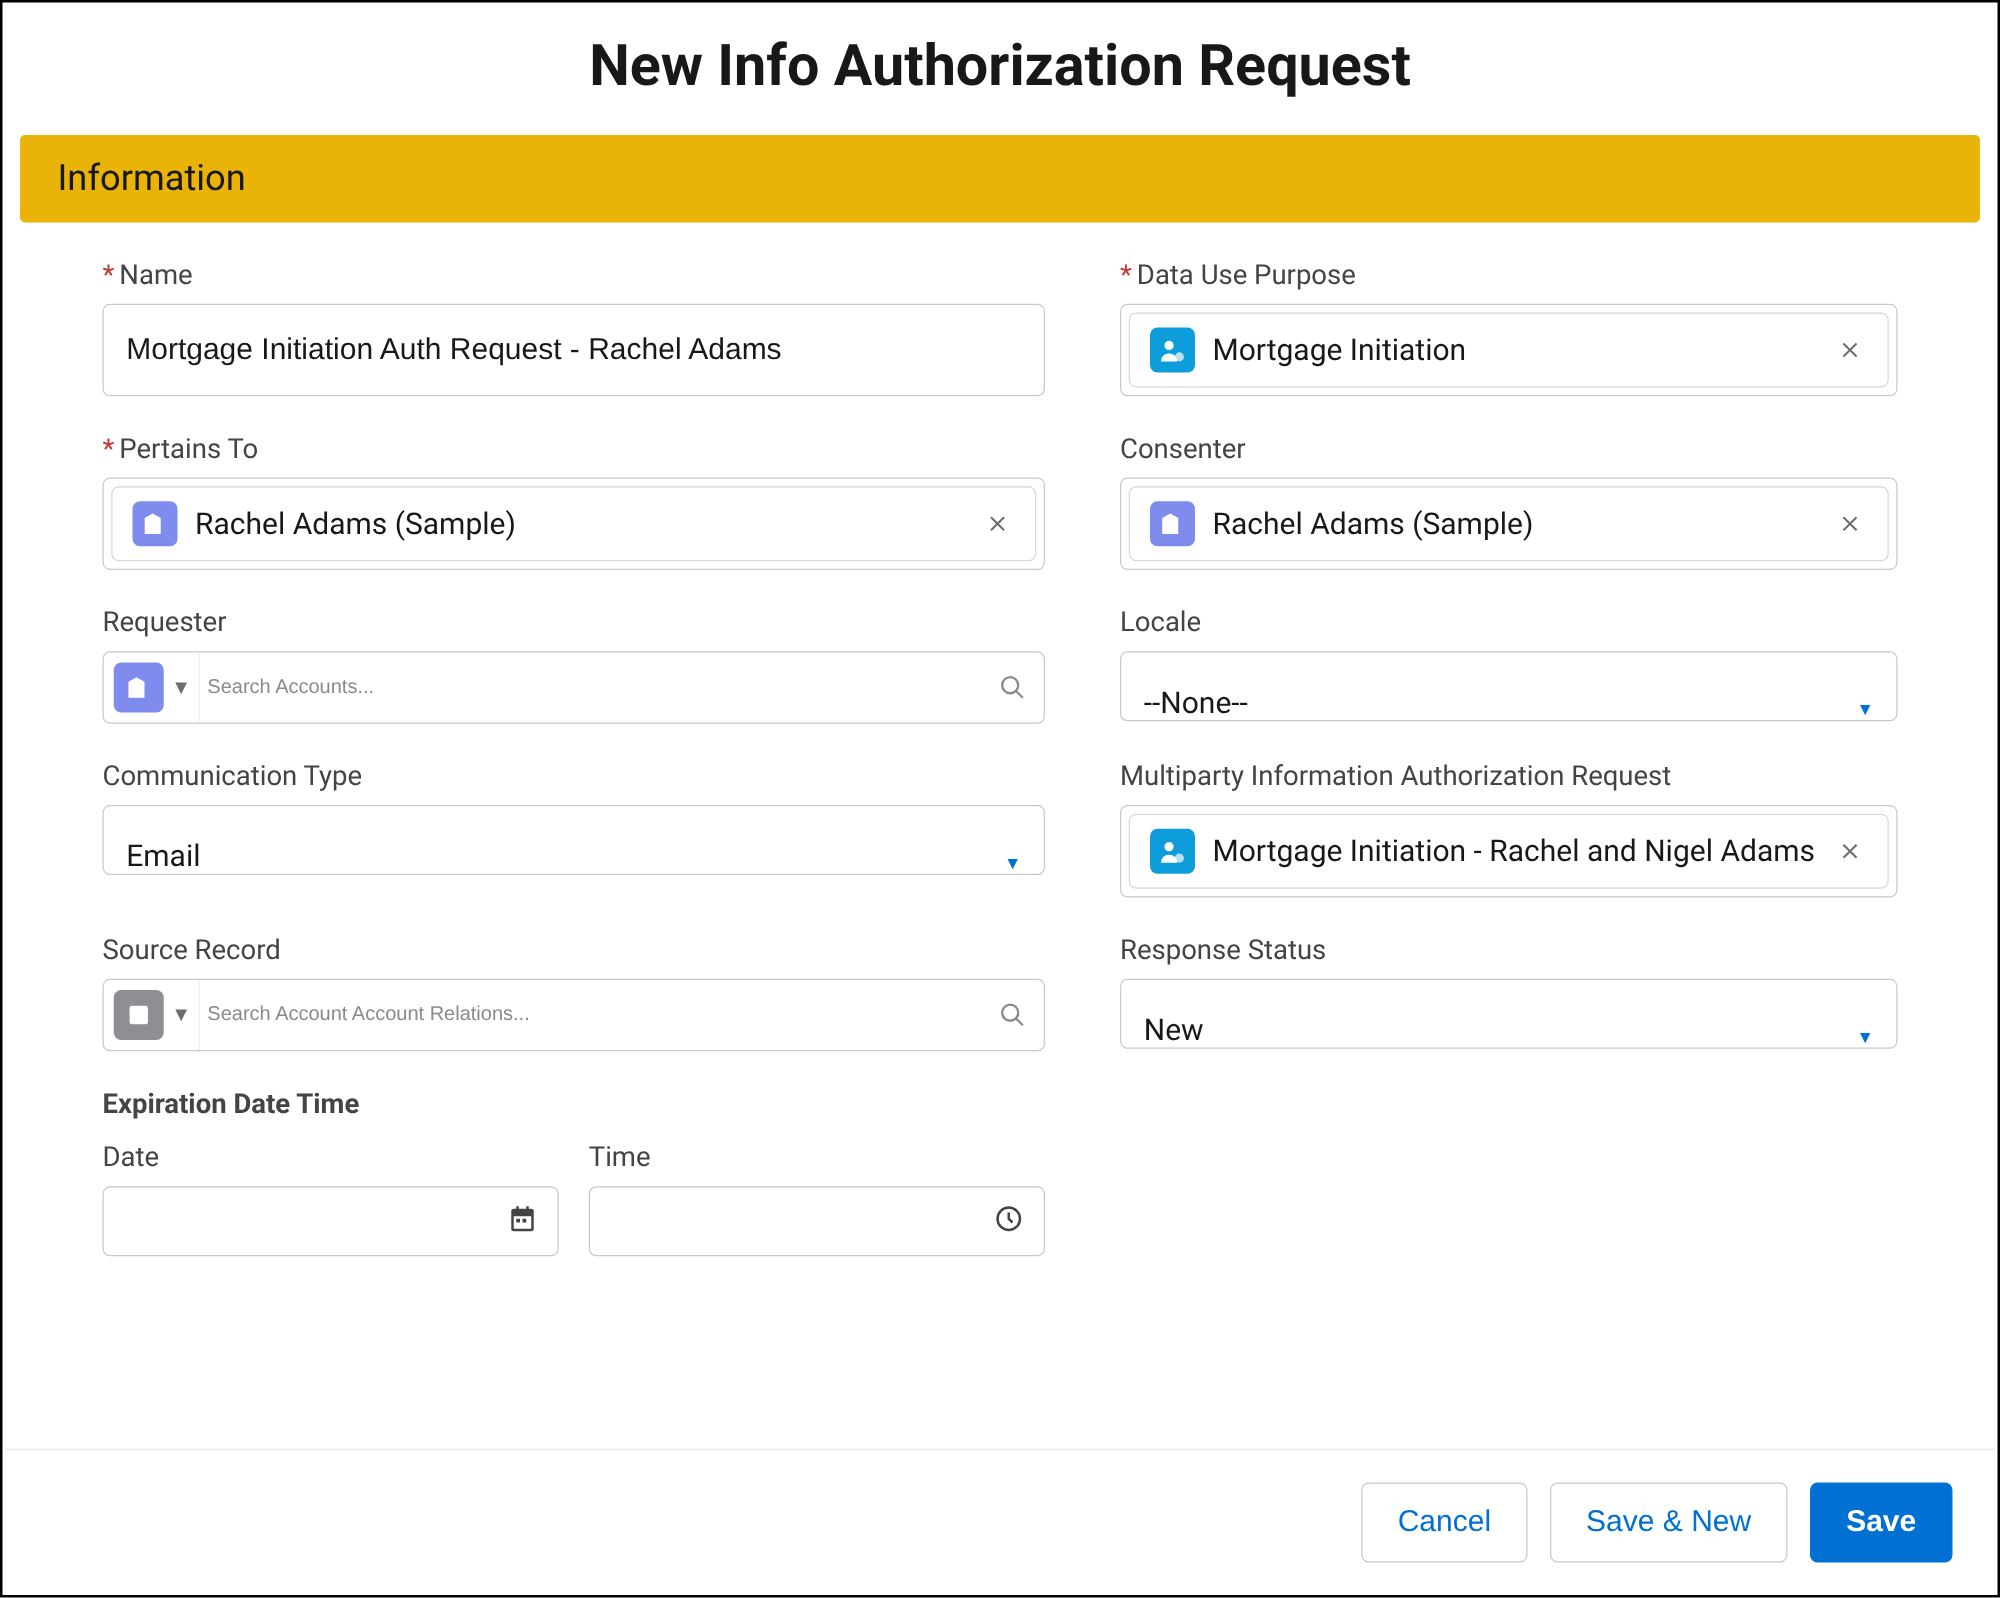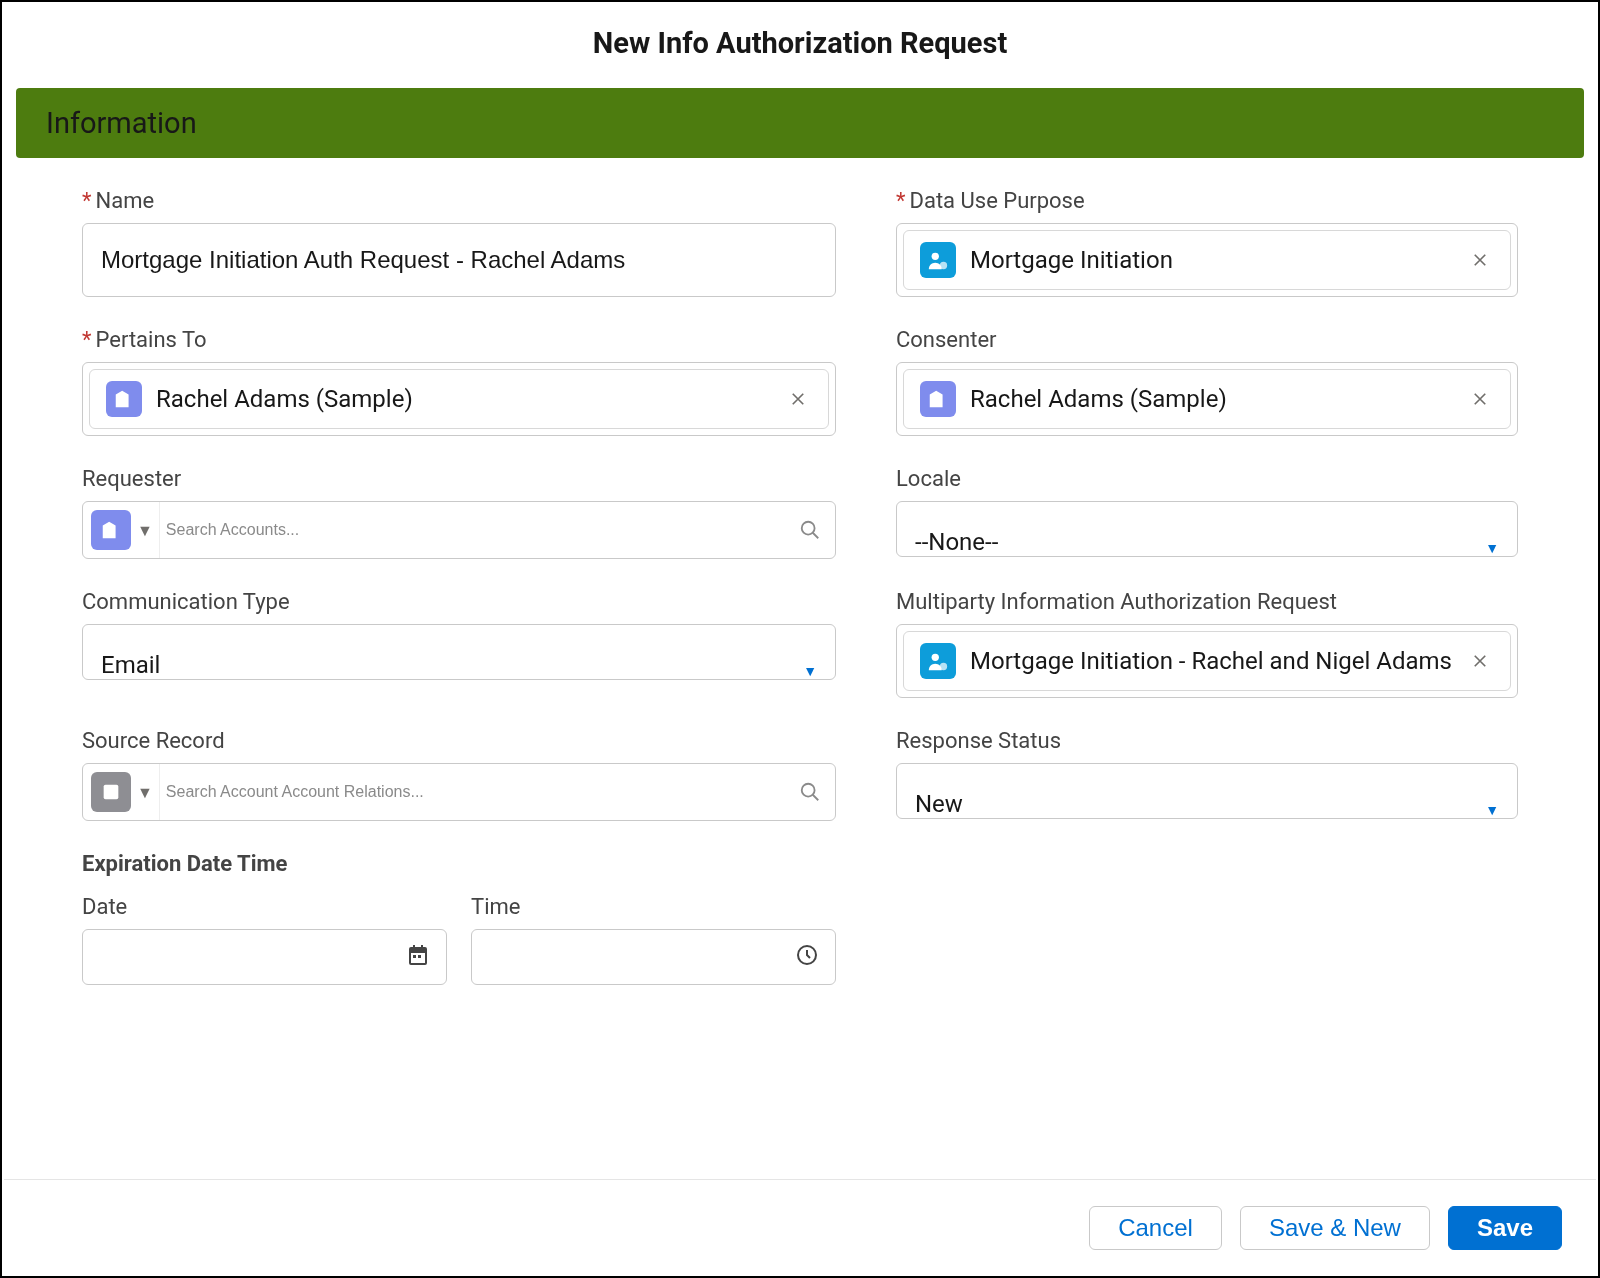--- a/index.html
+++ b/index.html
@@ -9,26 +9,26 @@
     color: #181818;
     border: 2px solid #000;
     width: 1600px;
     height: 1278px;
     overflow: hidden;
     position: relative;
     padding: 0;
   }
   .modal-title {
     text-align: center;
-    font-size: 29px;
+    font-size: 46px;
     font-weight: 700;
     padding: 24px 0 28px 0;
   }
   .section-header {
-    background: #4d7c0f;
+    background: #eab308;
     font-size: 29px;
     padding: 18px 30px;
     margin: 0 14px;
     border-radius: 4px;
     font-weight: 400;
   }
   .form-grid {
     display: grid;
     grid-template-columns: 1fr;
     gap: 0 60px;
@@ -198,21 +198,21 @@
     left: 2px;
     right: 2px;
     border-top: 1px solid #e5e5e5;
     padding: 26px 34px;
     display: flex;
     justify-content: flex-end;
     gap: 18px;
     background: #fff;
   }
   .btn {
-    height: 44px;
+    height: 64px;
     padding: 0 28px;
     border-radius: 6px;
     font-size: 24px;
     cursor: pointer;
     display: inline-flex;
     align-items: center;
     justify-content: center;
     background: #fff;
     border: 1px solid #c9c9c9;
     color: #0070d2;

